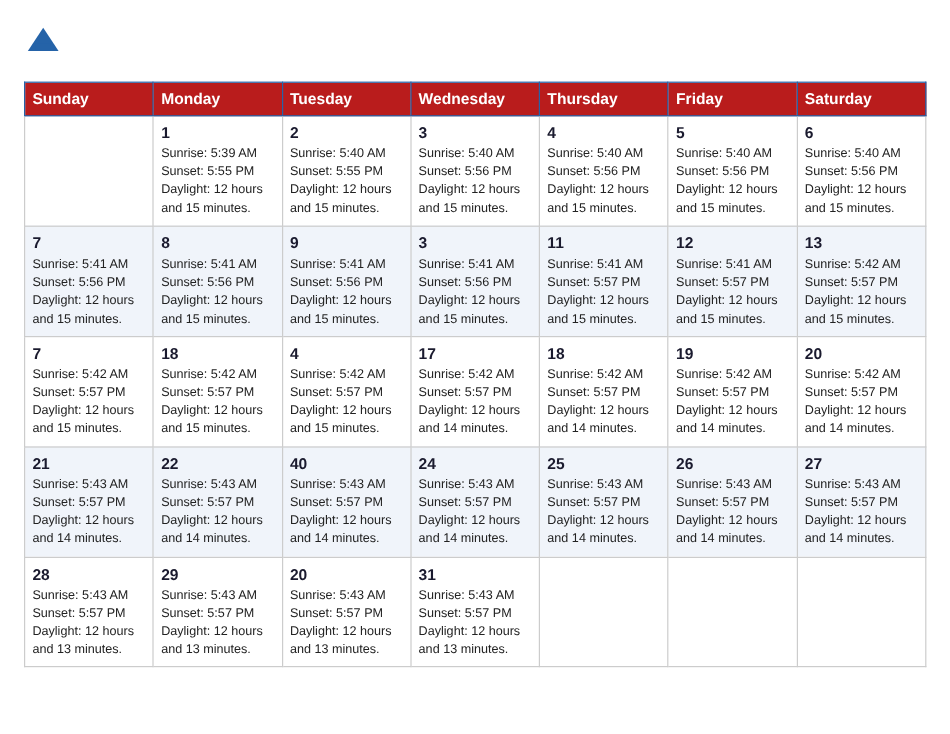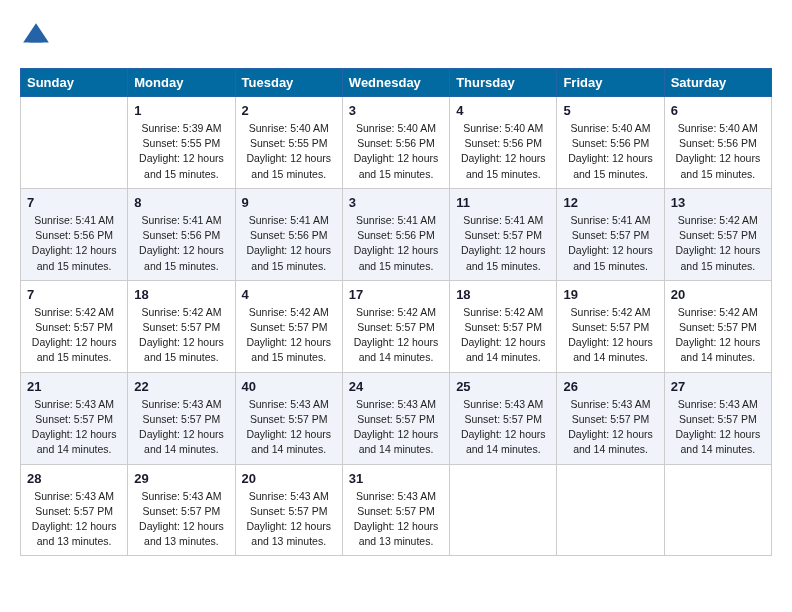--- a/index.html
+++ b/index.html
@@ -46,21 +46,21 @@
     .location {
       font-size: 16px;
       color: #333;
     }
     table {
       width: 100%;
       border-collapse: collapse;
       font-size: 11px;
     }
     thead tr {
-      background-color: #0369a1;
+      background-color: #b91c1c;
       color: #fff;
     }
     thead th {
       padding: 6px 6px;
       font-size: 13px;
       font-weight: bold;
       text-align: left;
       border: 1px solid #2563a8;
     }
     tbody tr {
@@ -80,21 +80,20 @@
       font-size: 13px;
       font-weight: bold;
       color: #1a1a2e;
       display: block;
       margin-bottom: 3px;
     }
     .cell-info {
       font-size: 10.5px;
       color: #222;
       line-height: 1.45;
-      text-align: center;
     }
     .empty-cell {
       background: #fff;
     }
   </style>
 </head>
 <body>
 
 <div class="header">
   <div class="logo">

